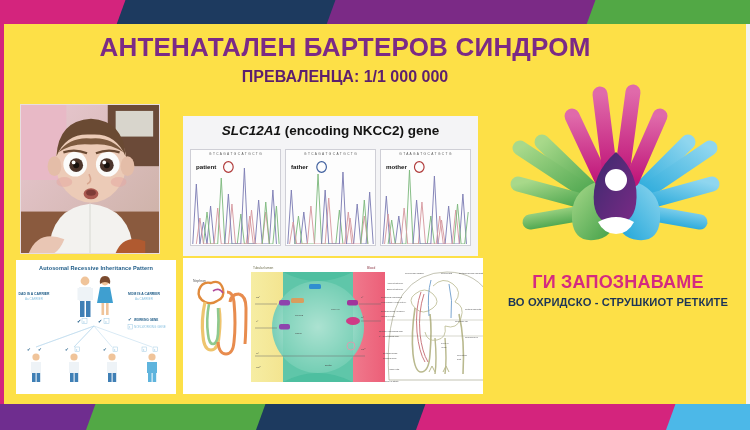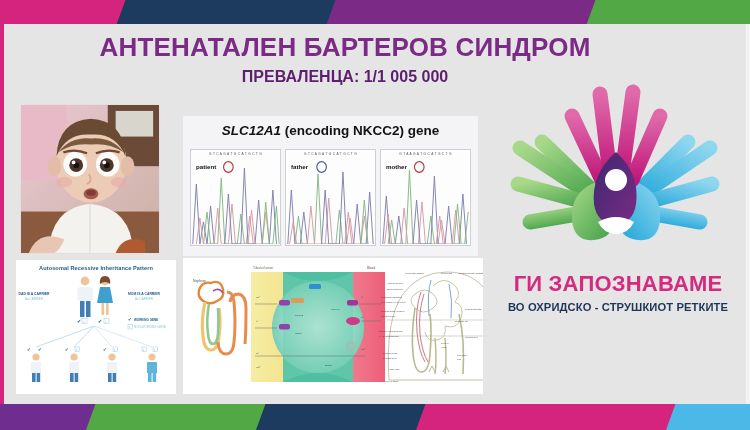--- a/index.html
+++ b/index.html
@@ -2,21 +2,21 @@
 <html><head>
 <meta charset="utf-8">
 <style>
   * { margin:0; padding:0; box-sizing:border-box; }
   html,body { width:750px; height:430px; overflow:hidden; }
   body {
     font-family:"Liberation Sans", sans-serif;
     background:#ffffff;
     position:relative;
   }
-  #poster { position:absolute; inset:0; background:#e5e5e5; }
+  #poster { position:absolute; inset:0; background:#fde047; }
 
   
   .banner { position:absolute; left:0; width:750px; overflow:hidden; }
   .banner-top    { top:0;  height:24px; }
   .banner-bottom { top:404px; height:26px; }
   .stripe { position:absolute; top:-6px; height:42px; transform:skewX(-20deg); }
 
   
   .frame-left  { position:absolute; left:0;  top:24px; width:4px; height:380px; background:#d4247d; }
   .frame-right { position:absolute; right:0; top:24px; width:4px; height:380px; background:#f2f2f5; }
@@ -91,21 +91,21 @@
     overflow:hidden;
   }
   .nephron svg { display:block; width:100%; height:100%; }
 
   
   .logo { position:absolute; left:500px; top:82px; width:230px; height:175px; }
   .logo svg { display:block; width:100%; height:100%; }
 
   .slogan { position:absolute; left:498px; top:272px; width:240px; text-align:center; }
   .slogan .l1, .slogan .l2 {
-    font-size:22px; font-weight:bold; color:#d42a80;
+    font-size:18px; font-weight:bold; color:#d42a80;
     letter-spacing:.2px; line-height:1.12; white-space:nowrap;
   }
   .slogan .l3 {
     margin-top:4px; font-size:11.2px; font-weight:bold; color:#1d3557;
     letter-spacing:.1px; white-space:nowrap;
   }
 </style>
 </head>
 <body>
 
@@ -117,21 +117,21 @@
       <div class="stripe" style="left: 330px; width: 270px; background: rgb(123, 42, 134);"></div>
       <div class="stripe" style="left: 590px; width: 200px; background: rgb(82, 168, 69);"></div>
     </div>
 
   <div class="frame-left"></div>
   <div class="frame-right"></div>
 
   <div class="headline">
     <div class="title">АНТЕНАТАЛЕН БАРТЕРОВ СИНДРОМ</div>
     <div class="sub-row">
-      <div class="prevalence">ПРЕВАЛЕНЦА: 1/1 005 000</div>
+      <div class="prevalence">ПРЕВАЛЕНЦА: 1/1 000 000</div>
     </div>
   </div>
 
   <div class="photo">
     <svg viewBox="0 0 140 150" preserveAspectRatio="xMidYMid slice">
       <defs>
         <linearGradient id="bgl" x1="0" y1="0" x2="1" y2="1">
           <stop offset="0" stop-color="#e9c8d2"></stop>
             <stop offset="1" stop-color="#cbb0a4"></stop>
         </linearGradient>

